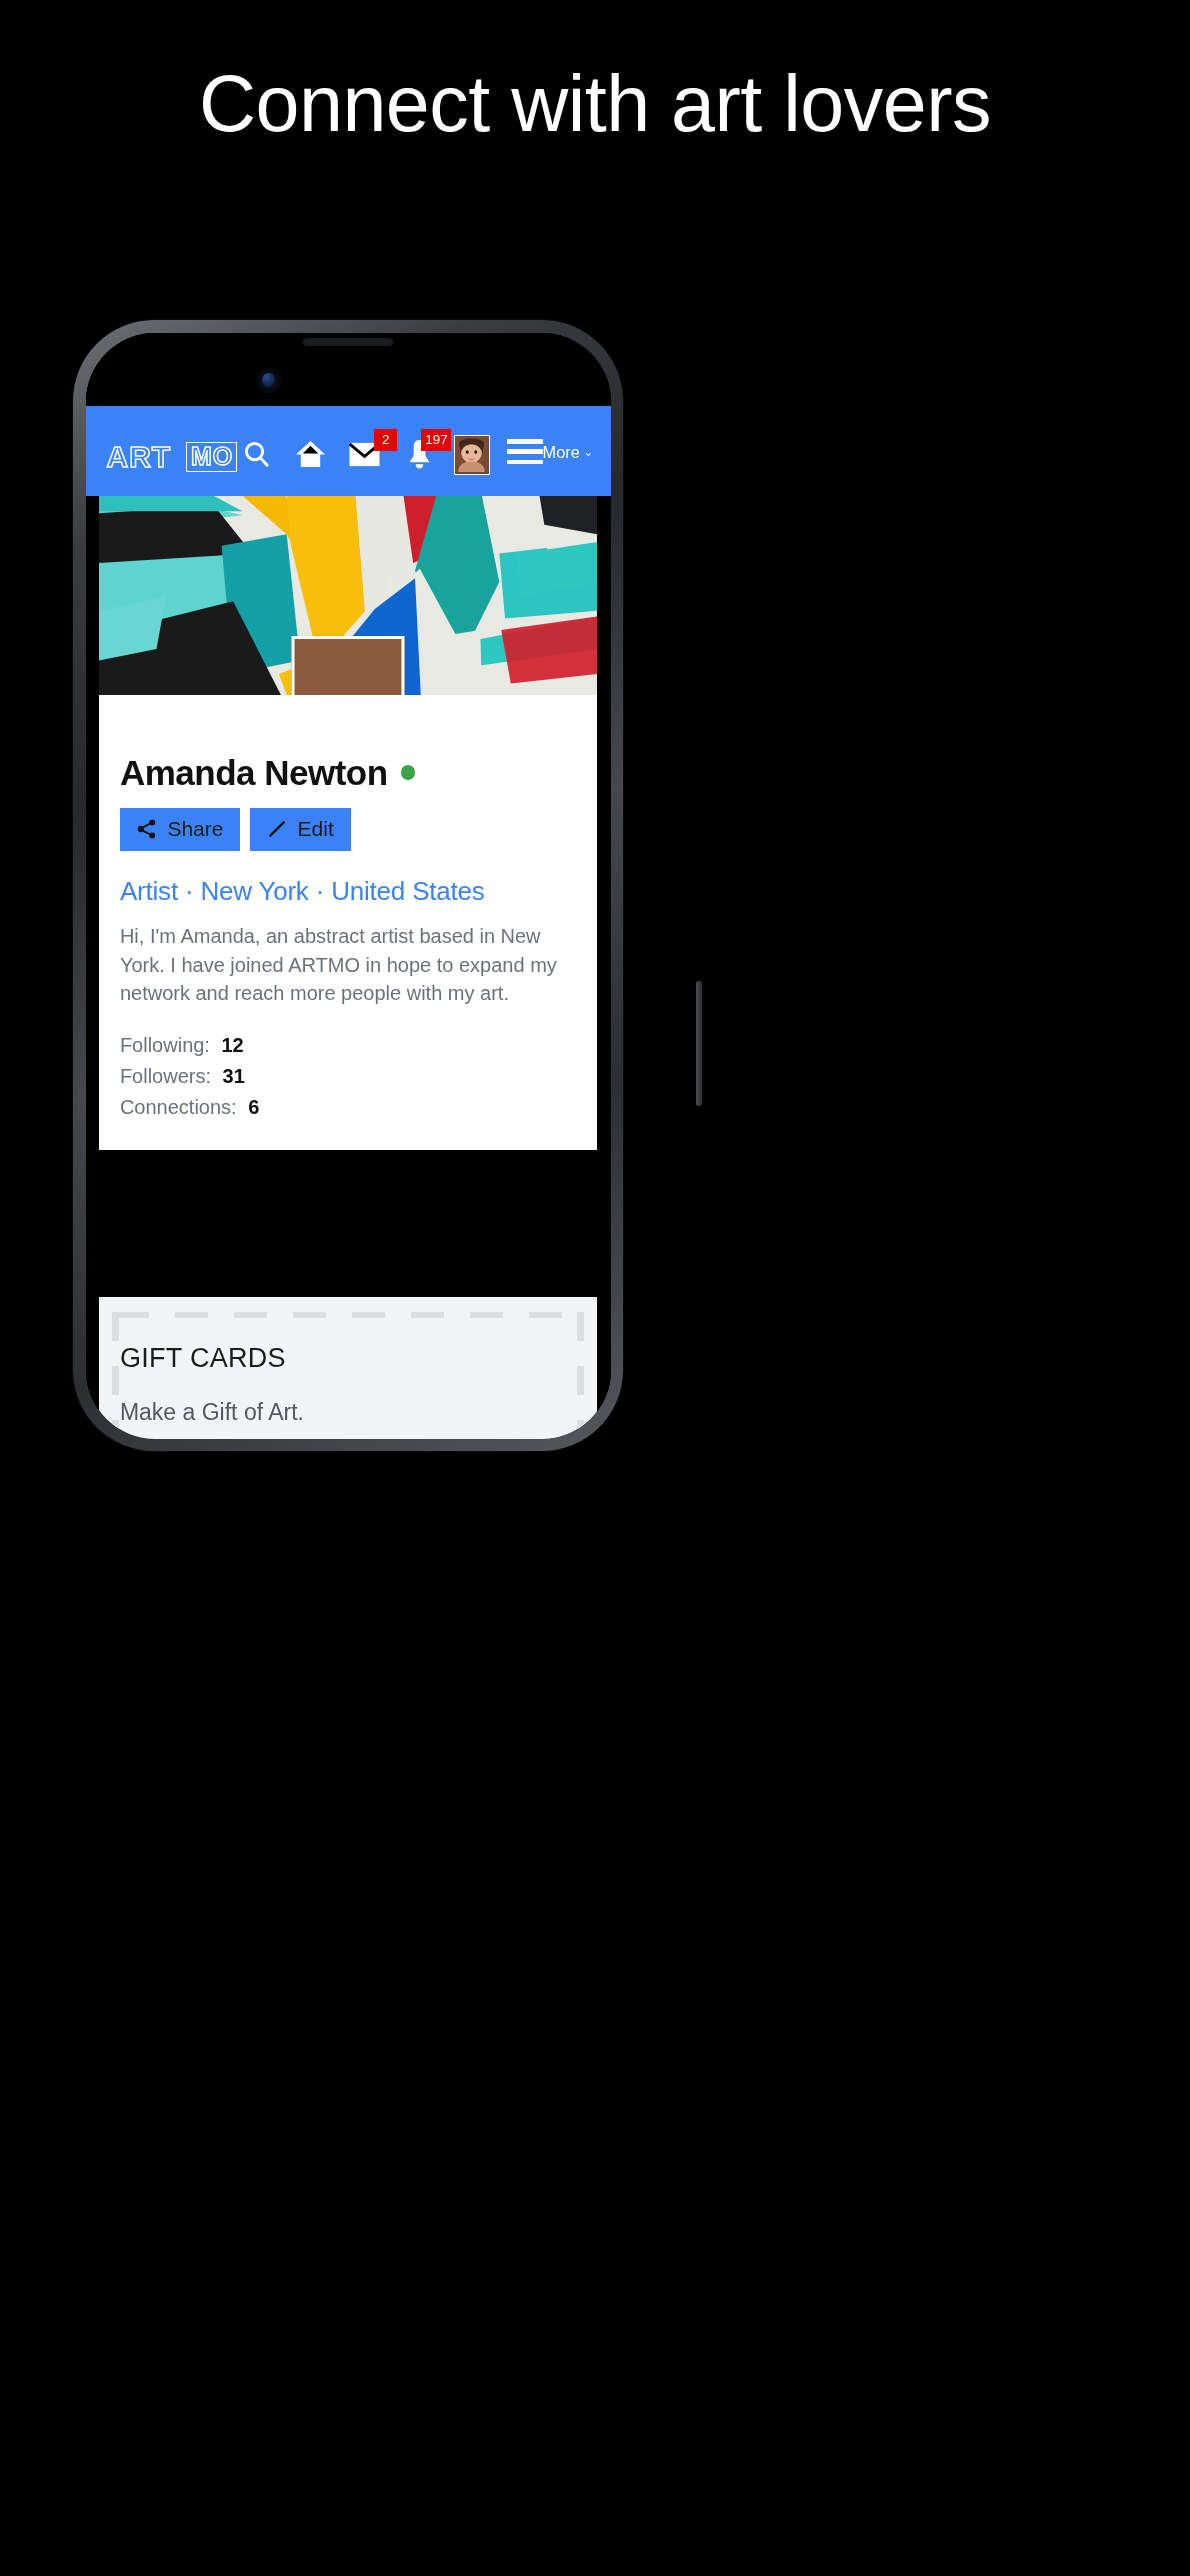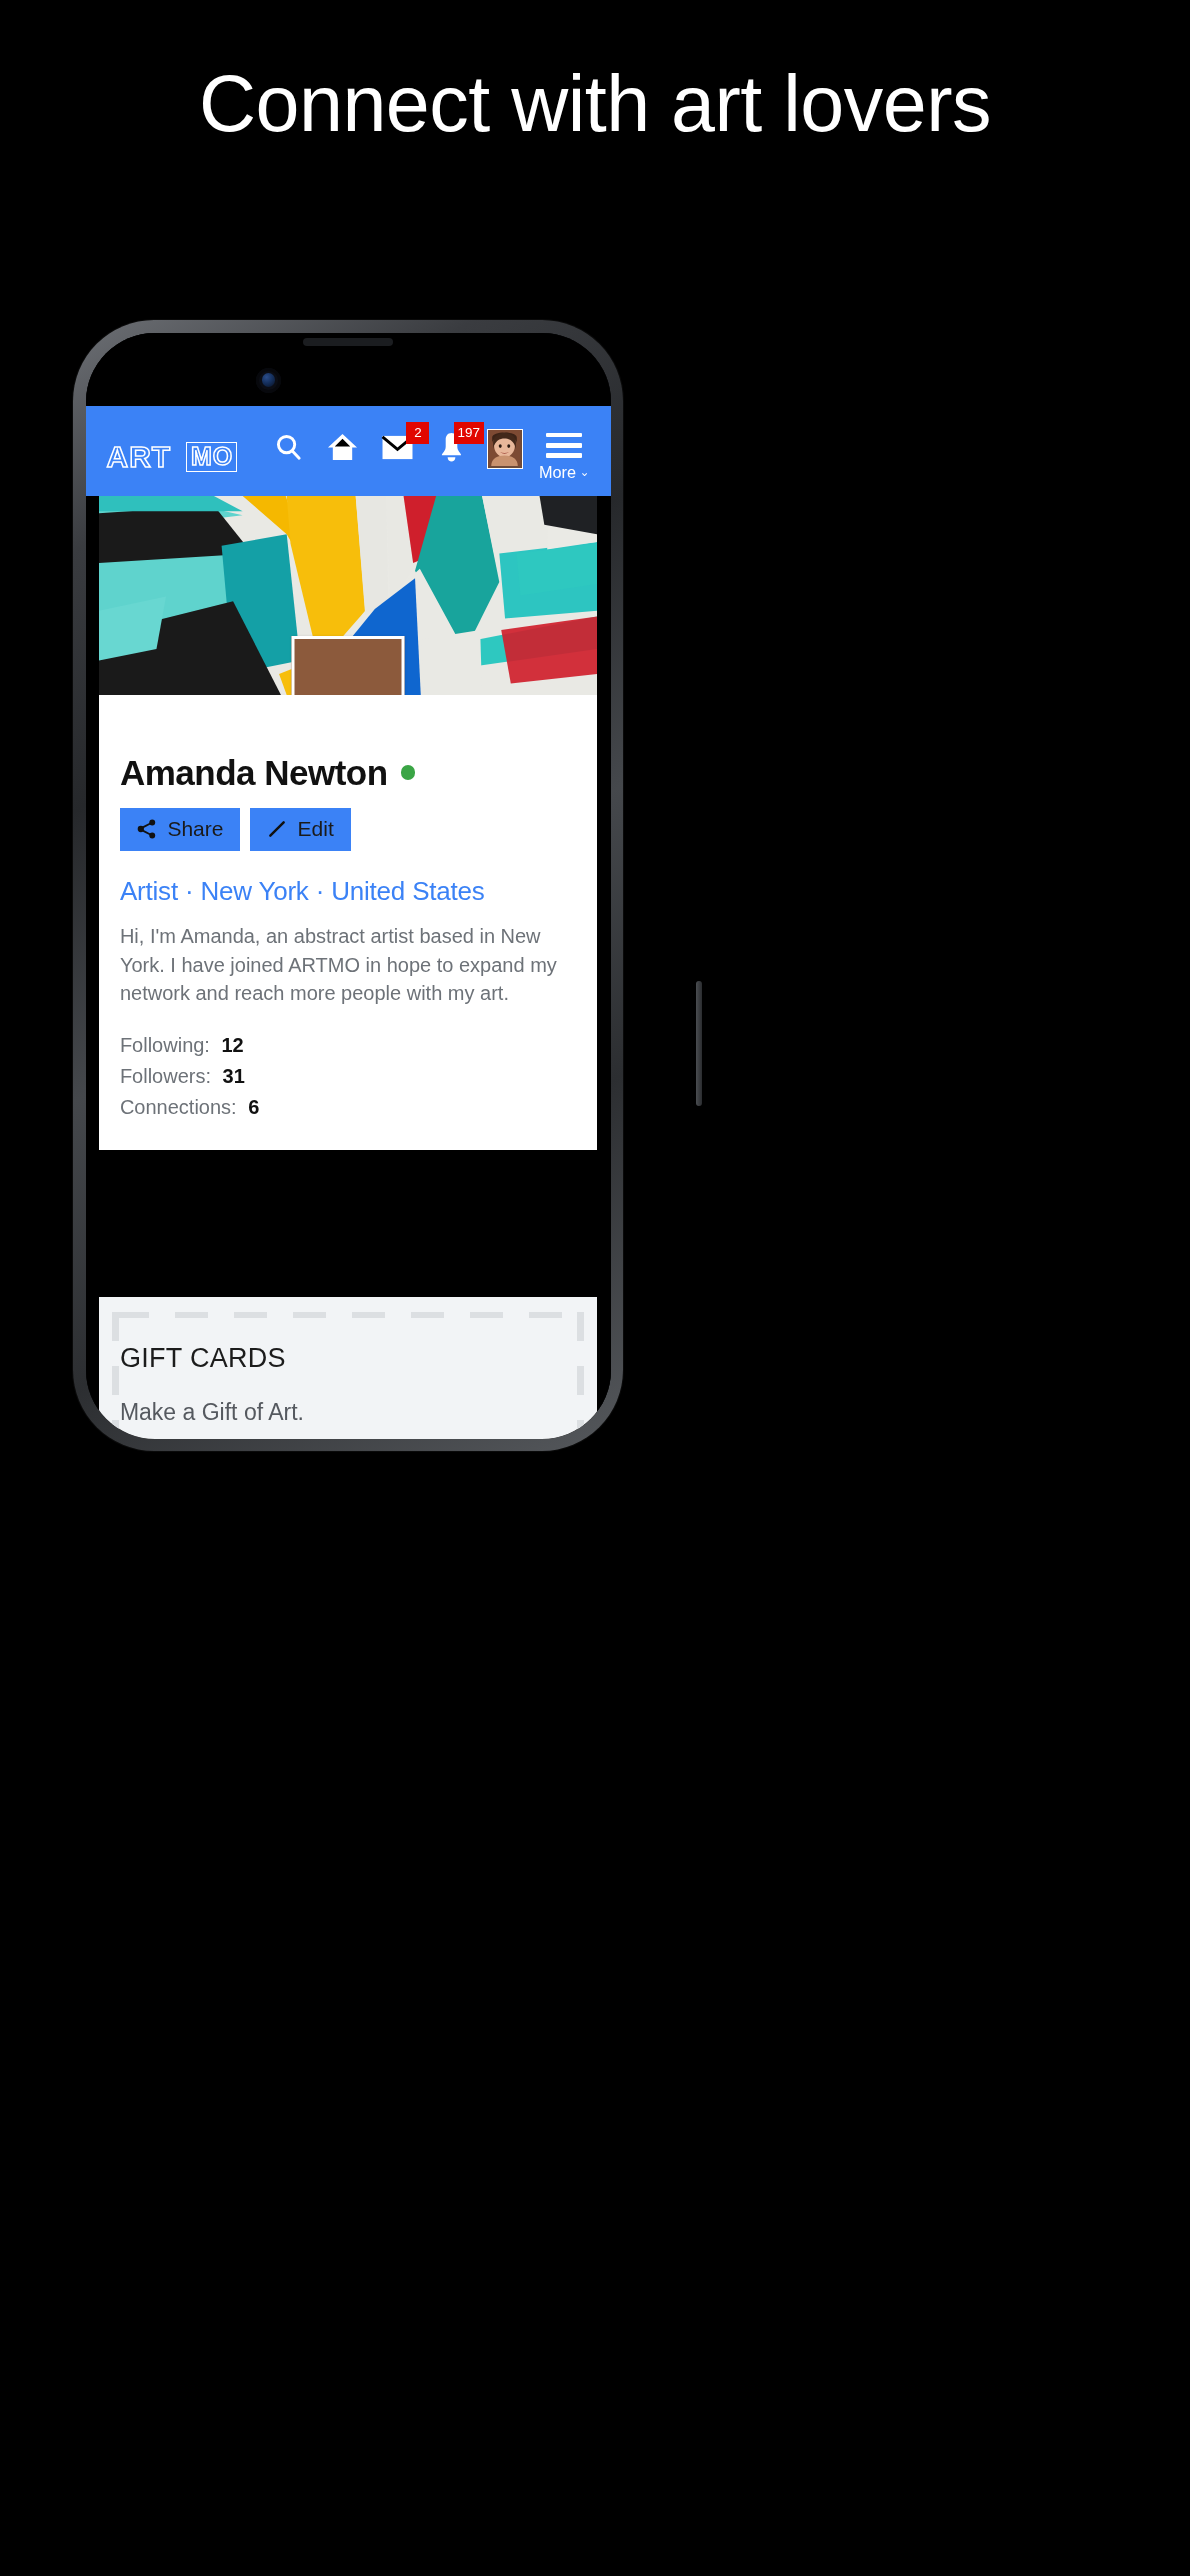--- a/index.html
+++ b/index.html
@@ -130,21 +130,21 @@
     text-align: center;
     padding: 0 3.8px;
     font-family: "Liberation Sans", sans-serif;
   }
   .avatar-nav {
     width: 36px; height: 40px;
     border: 1.9px solid #fff;
     overflow: hidden;
     background: #6b4a3a;
   }
-  .hamburger-wrap { display: flex; flex-direction: column; align-items: center; }
+  .hamburger-wrap { display: flex; flex-direction: row; align-items: center; }
   .hamburger { width: 36px; height: 29px; display: flex; flex-direction: column; justify-content: space-between; padding-top: 3.8px;}
   .hamburger span { display:block; height: 4.8px; background: #fff; border-radius: 1px; }
   .more-label { color: #fff; font-size: 16.3px; margin-top: 4.8px; display: flex; align-items: center; gap: 3.8px;}
   .chev { font-size: 11.5px; }
 
   
   .card {
     position: absolute; top: 163px; left: 13.4px;
     width: 498px;
     background: #ffffff;

